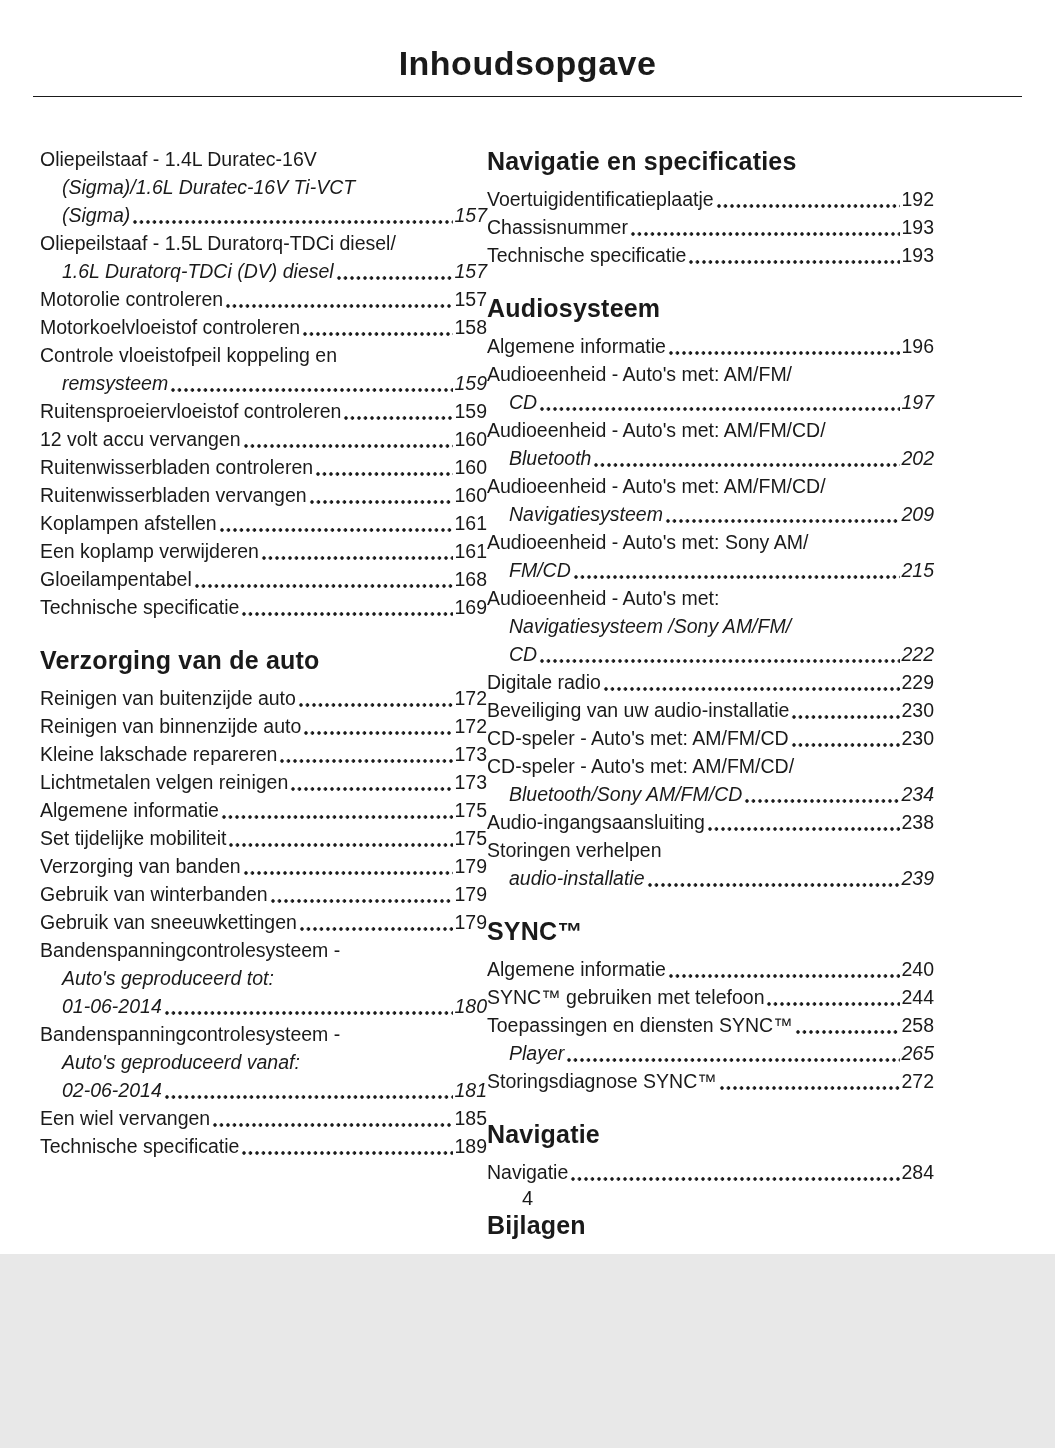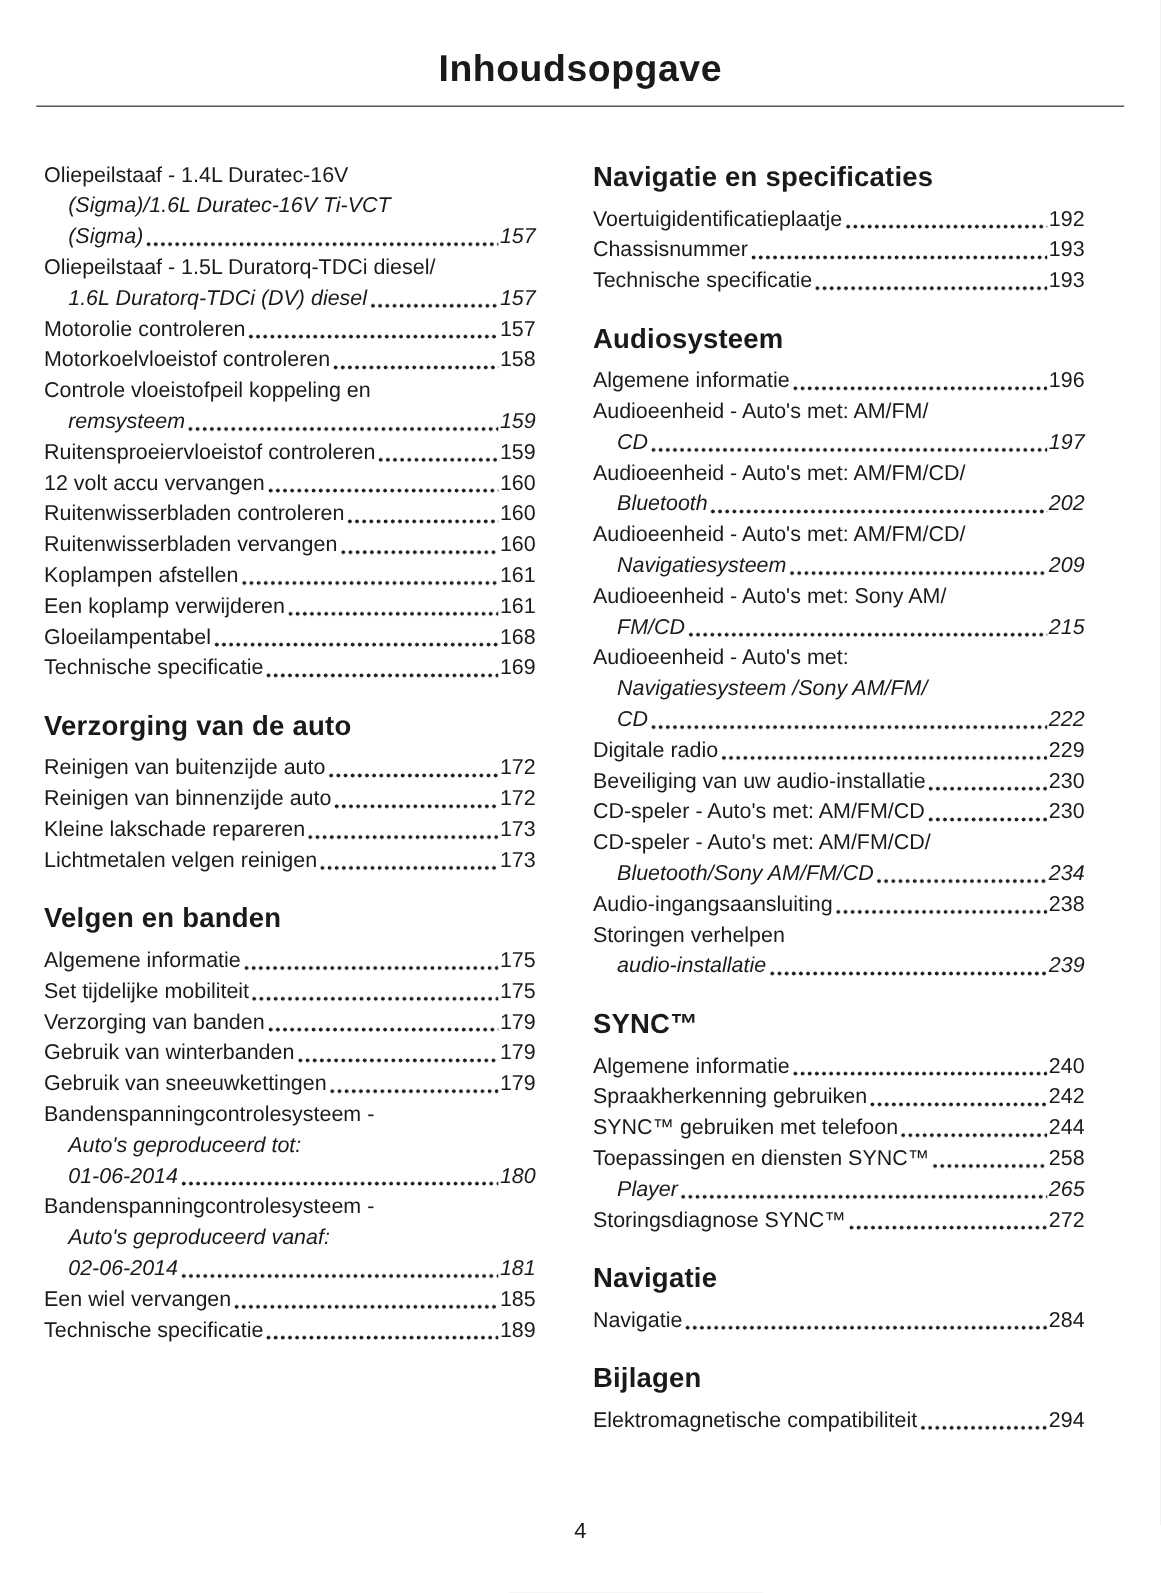--- a/index.html
+++ b/index.html
@@ -3,41 +3,40 @@
 <meta charset="utf-8">
 <style>
   * { box-sizing: border-box; margin: 0; padding: 0; }
   html, body { background: #e8e8e8; }
   body {
     font-family: "Liberation Sans", "DejaVu Sans", sans-serif;
     display: flex; justify-content: center;
   }
   .page {
     position: relative;
-    width: 1055px; height: 1448px;
+    width: 1055px; height: 1254px;
     background: var(--bg, #ffffff);
     color: var(--text, #1a1a1a);
     overflow: hidden;
   }
   .page-header { padding: 44px 33px 0 33px; }
   .page-title {
     text-align: center;
     font-size: 34px;
     font-weight: bold;
     letter-spacing: 0.5px;
     line-height: 1.15;
   }
   .title-rule {
     margin-top: 13px;
     border: none;
     border-top: 1.5px solid var(--rule, #1a1a1a);
   }
   .toc-columns {
     display: flex;
-    gap: 52px;
     margin-top: 48px;
     padding: 0 69px 0 40px;
   }
   .toc-column { flex: 0 0 447px; width: 447px; min-width: 0; }
   .section-heading {
     font-size: 25px;
     font-weight: bold;
     line-height: 30px;
     margin: 24px 0 9px 0;
     letter-spacing: 0.2px;
@@ -195,21 +194,20 @@
             <span class="entry-page">173</span>
           </div>
         </div>
         <div class="toc-entry">
           <div class="entry-line last">
             <span class="entry-text">Lichtmetalen velgen reinigen</span>
             <span class="dots"></span>
             <span class="entry-page">173</span>
           </div>
         </div>
-        <h2 class="section-heading">Velgen en banden</h2>
         <div class="toc-entry">
           <div class="entry-line last">
             <span class="entry-text">Algemene informatie</span>
             <span class="dots"></span>
             <span class="entry-page">175</span>
           </div>
         </div>
         <div class="toc-entry">
           <div class="entry-line last">
             <span class="entry-text">Set tijdelijke mobiliteit</span>
@@ -386,27 +384,20 @@
             <span class="dots"></span>
             <span class="entry-page">239</span>
           </div>
         </div>
         <h2 class="section-heading">SYNC™</h2>
         <div class="toc-entry">
           <div class="entry-line last">
             <span class="entry-text">Algemene informatie</span>
             <span class="dots"></span>
             <span class="entry-page">240</span>
-          </div>
-        </div>
-        <div class="toc-entry">
-          <div class="entry-line last">
-            <span class="entry-text">Spraakherkenning gebruiken</span>
-            <span class="dots"></span>
-            <span class="entry-page">242</span>
           </div>
         </div>
         <div class="toc-entry">
           <div class="entry-line last">
             <span class="entry-text">SYNC™ gebruiken met telefoon</span>
             <span class="dots"></span>
             <span class="entry-page">244</span>
           </div>
         </div>
         <div class="toc-entry">

